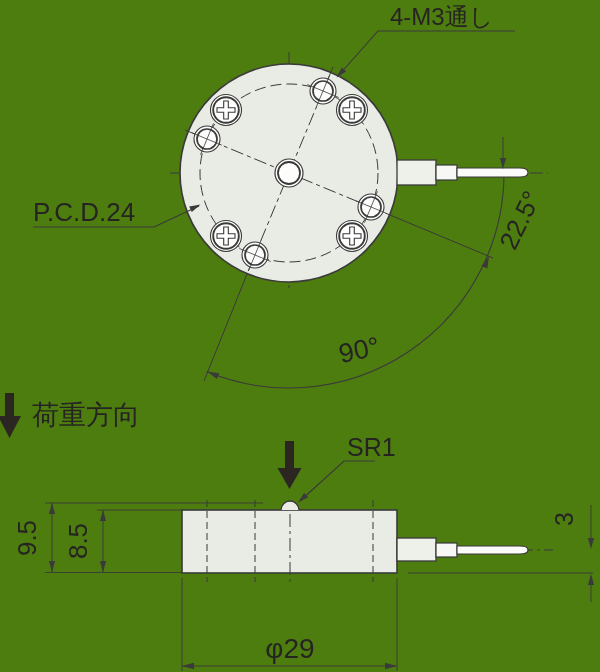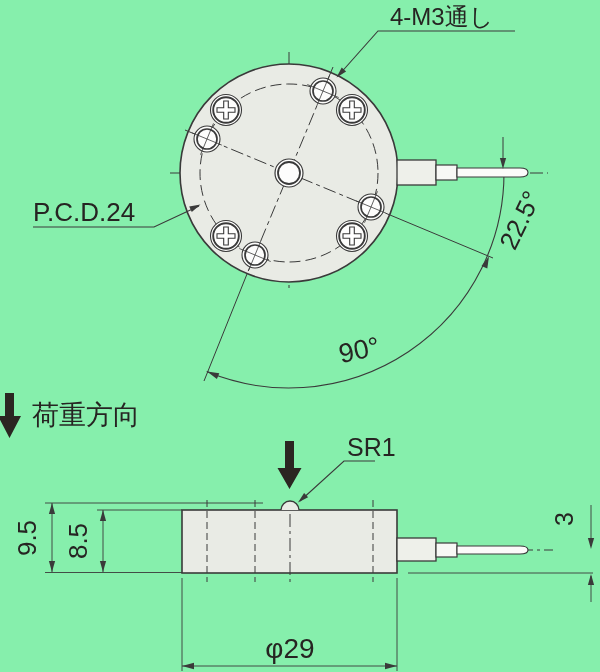--- a/index.html
+++ b/index.html
@@ -1,16 +1,16 @@
 <!DOCTYPE html>
 <html><head>
 <meta charset="utf-8">
 <style>
   html,body{margin:0;padding:0;background:#ffffff;}
-  .stage{width:600px;height:672px;position:relative;background:#86efac;overflow:hidden;
+  .stage{width:600px;height:672px;position:relative;background:#4d7c0f;overflow:hidden;
          font-family:"Liberation Sans", sans-serif;}
   svg text{fill:#262422;}
 </style>
 </head>
 <body>
 
 <div class="stage">
 <svg width="600" height="672" viewBox="0 0 600 672">
 
   <g stroke="#3a3a3a" fill="none">

